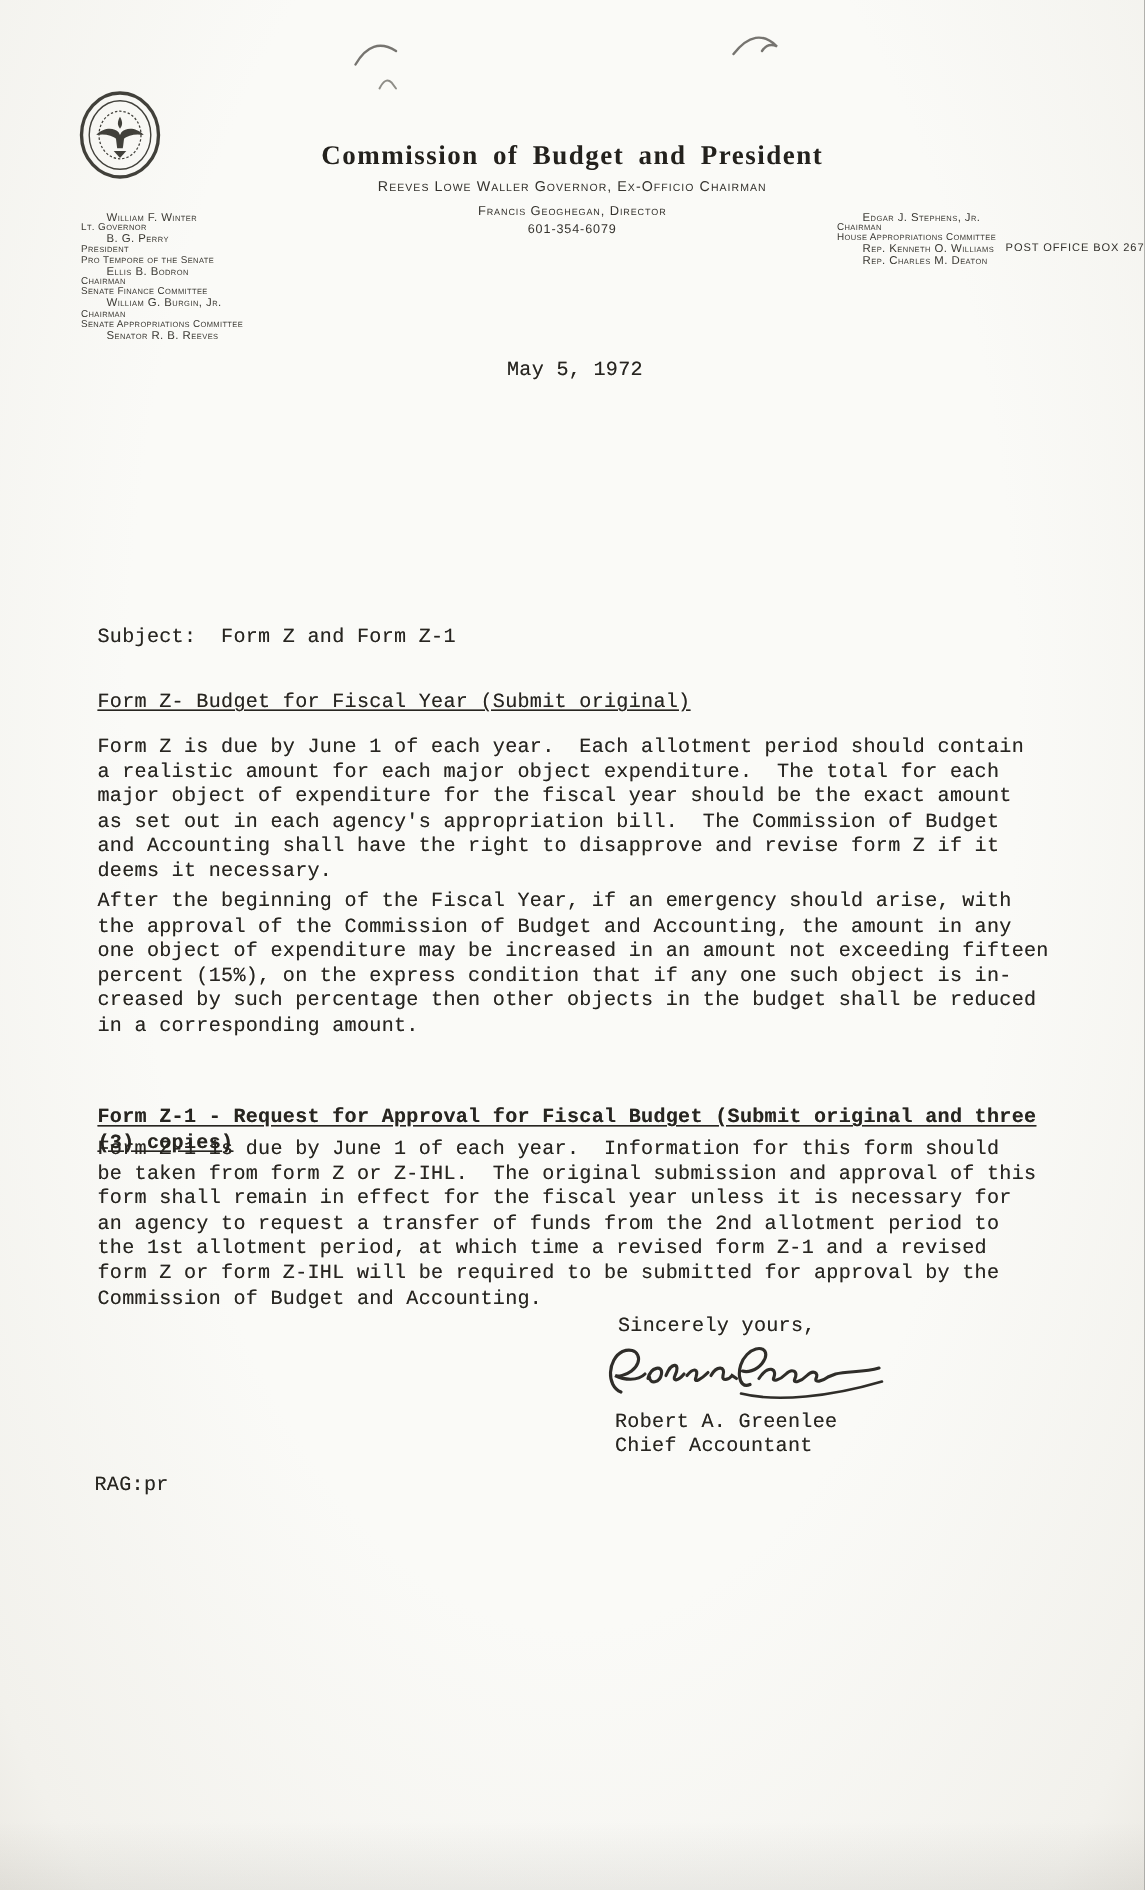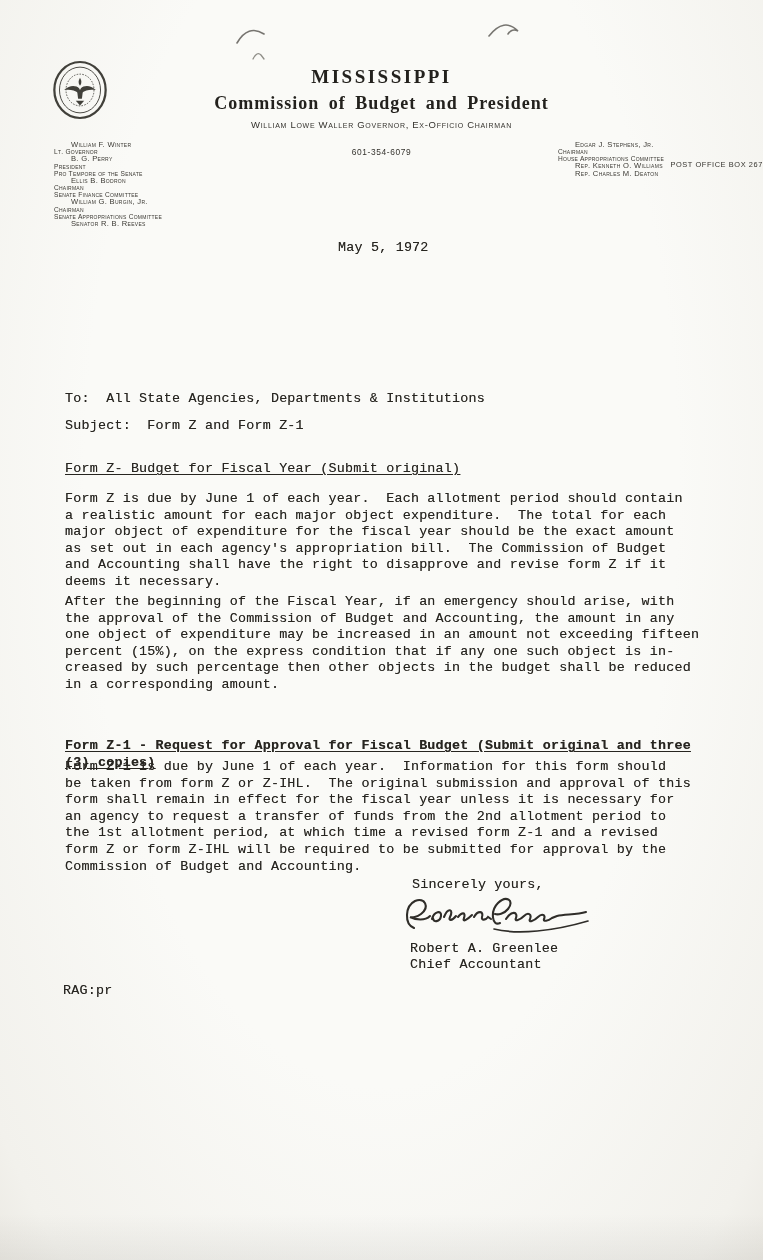--- a/index.html
+++ b/index.html
@@ -111,23 +111,23 @@
       <ellipse cx="30" cy="32" rx="27.5" ry="30" fill="none" stroke="#41403a" stroke-width="2.4"></ellipse>
       <ellipse cx="30" cy="32" rx="22" ry="24.5" fill="none" stroke="#41403a" stroke-width="1"></ellipse>
       <ellipse cx="30" cy="32" rx="15" ry="17" fill="none" stroke="#41403a" stroke-width="0.9" stroke-dasharray="1.7 1.4"></ellipse>
       <path d="M30 19 C28 22.5 28 25 30 27.5 C32 25 32 22.5 30 19 Z" fill="#41403a"></path>
       <path d="M13 32 C19 26 26 27 29 30 L30 32 L31 30 C34 27 41 26 47 32 C41 31 36 32 32 35 L30 37 L28 35 C24 32 19 31 13 32 Z" fill="#41403a"></path>
       <path d="M27 34 h6 l-1 7.5 h-4 Z" fill="#41403a"></path>
       <path d="M25.5 43.5 L30 48.5 L34.5 43.5 Z" fill="#41403a"></path>
     </svg>
   </div>
 
-  <div class="h-state">MISSISSIPPI</div>
   <div class="h-org">Commission of Budget and President</div>
-  <div class="h-gov">William Lowe Waller Governor, Ex-Officio Chairman</div>
+  <div class="h-gov">Reeves Lowe Waller Governor, Ex-Officio Chairman</div>
+  <div class="h-dir">Francis Geoghegan, Director</div>
   <div class="h-phone">601-354-6079</div>
   <div class="h-po">POST OFFICE BOX 267</div>
 
   <div class="officials officials-left">
       <div class="official">
         <div class="official-name">William F. Winter</div>
         <div class="official-title">Lt. Governor</div>
       </div>
       <div class="official">
         <div class="official-name">B. G. Perry</div>
@@ -156,21 +156,20 @@
       </div>
       <div class="official">
         <div class="official-name">Rep. Kenneth O. Williams</div>
       </div>
       <div class="official">
         <div class="official-name">Rep. Charles M. Deaton</div>
       </div>
     </div>
 
   <div class="type date">May 5, 1972</div>
-  <div class="type to">To:  All State Agencies, Departments &amp; Institutions</div>
   <div class="type subject">Subject:  Form Z and Form Z-1</div>
 
   <div class="type heading s1h">Form Z- Budget for Fiscal Year (Submit original)</div>
   <div class="type para s1p1">Form Z is due by June 1 of each year.  Each allotment period should contain
 a realistic amount for each major object expenditure.  The total for each
 major object of expenditure for the fiscal year should be the exact amount
 as set out in each agency's appropriation bill.  The Commission of Budget
 and Accounting shall have the right to disapprove and revise form Z if it
 deems it necessary.</div>
   <div class="type para s1p2">After the beginning of the Fiscal Year, if an emergency should arise, with

